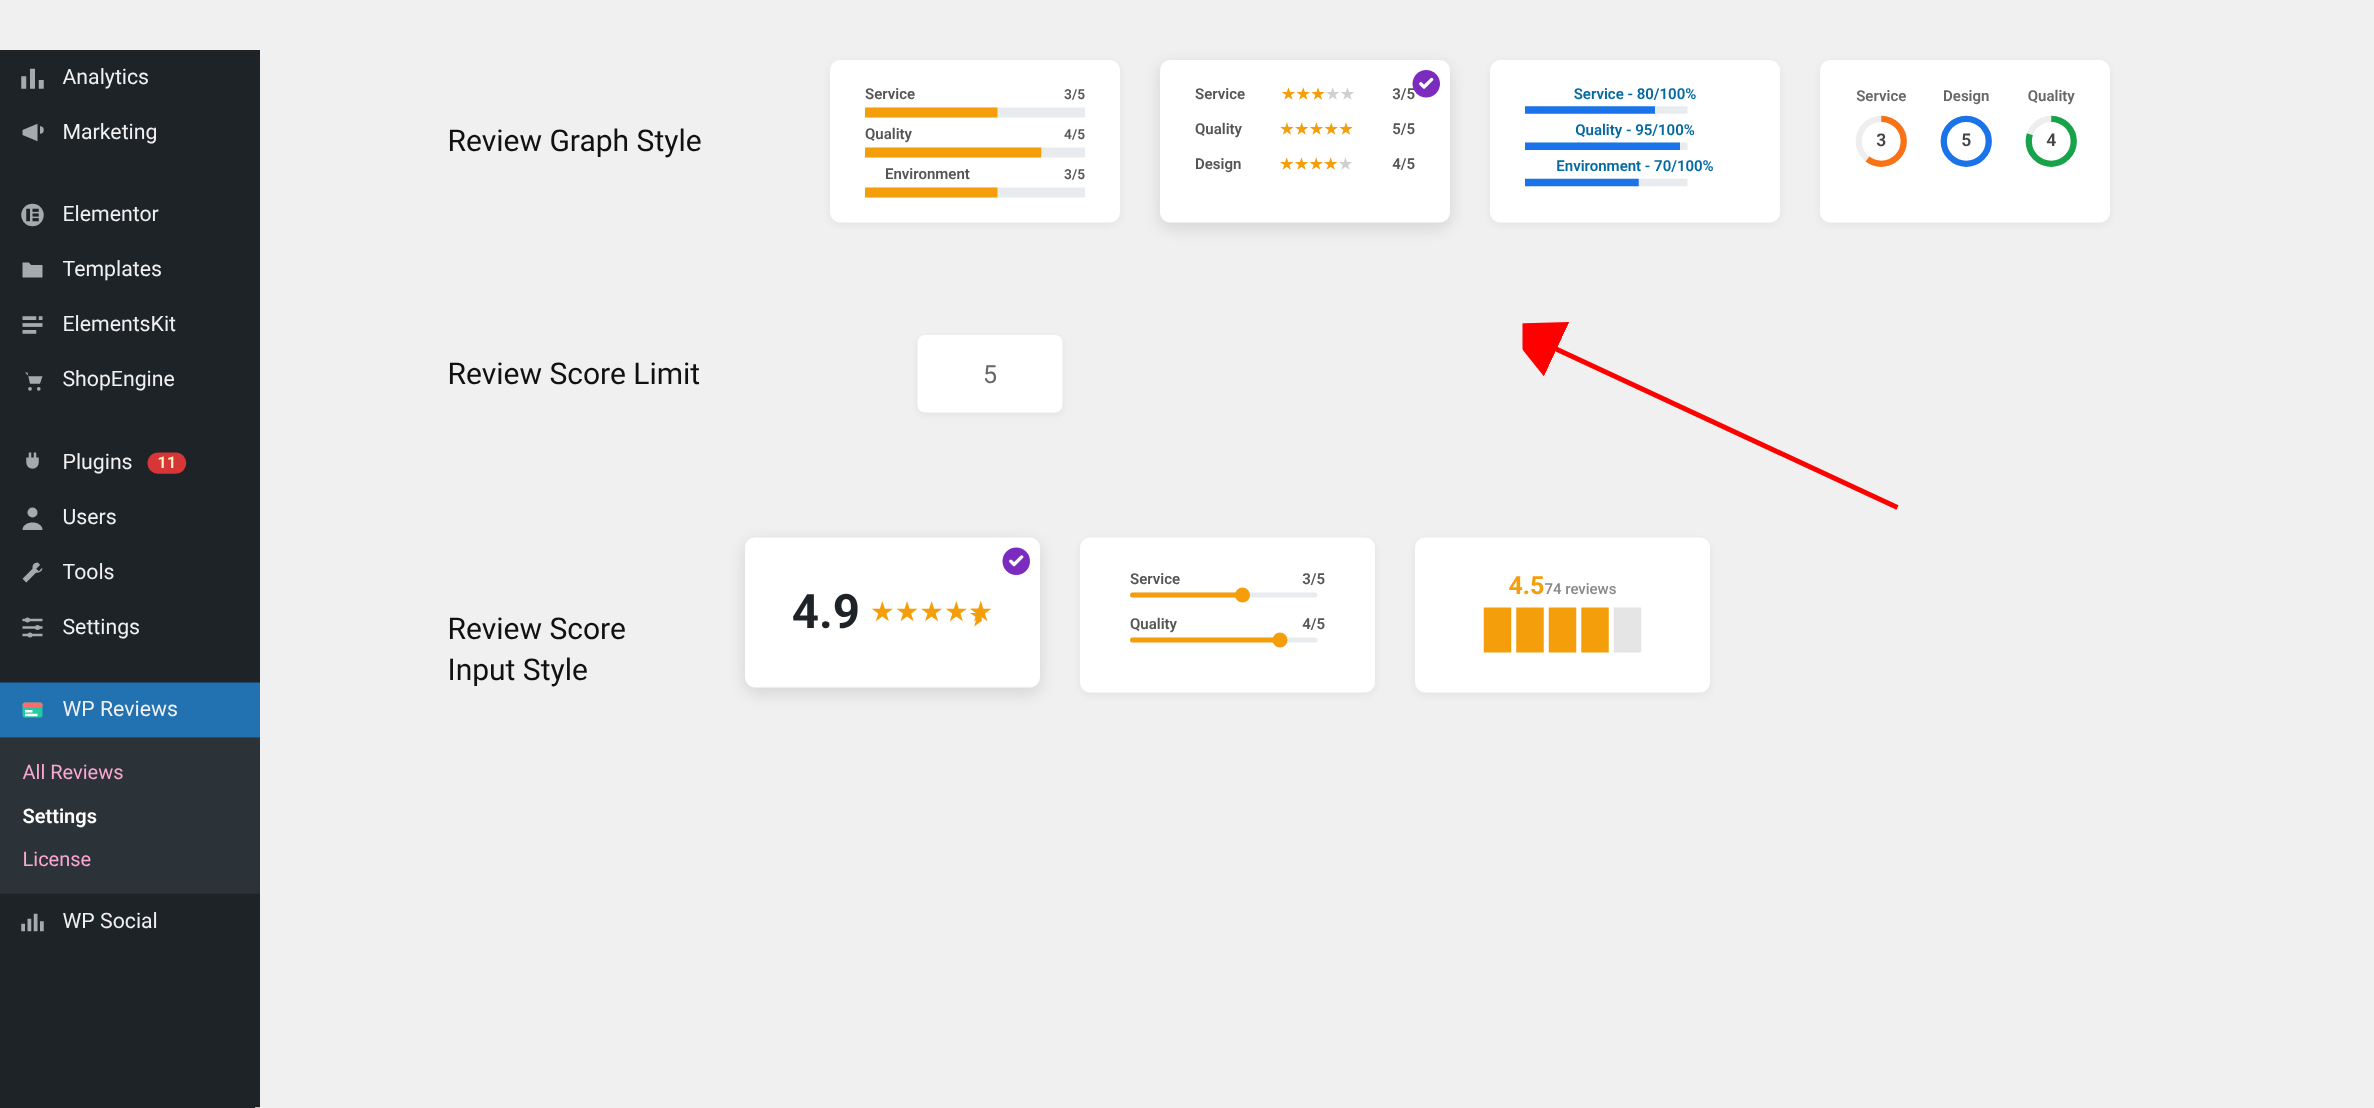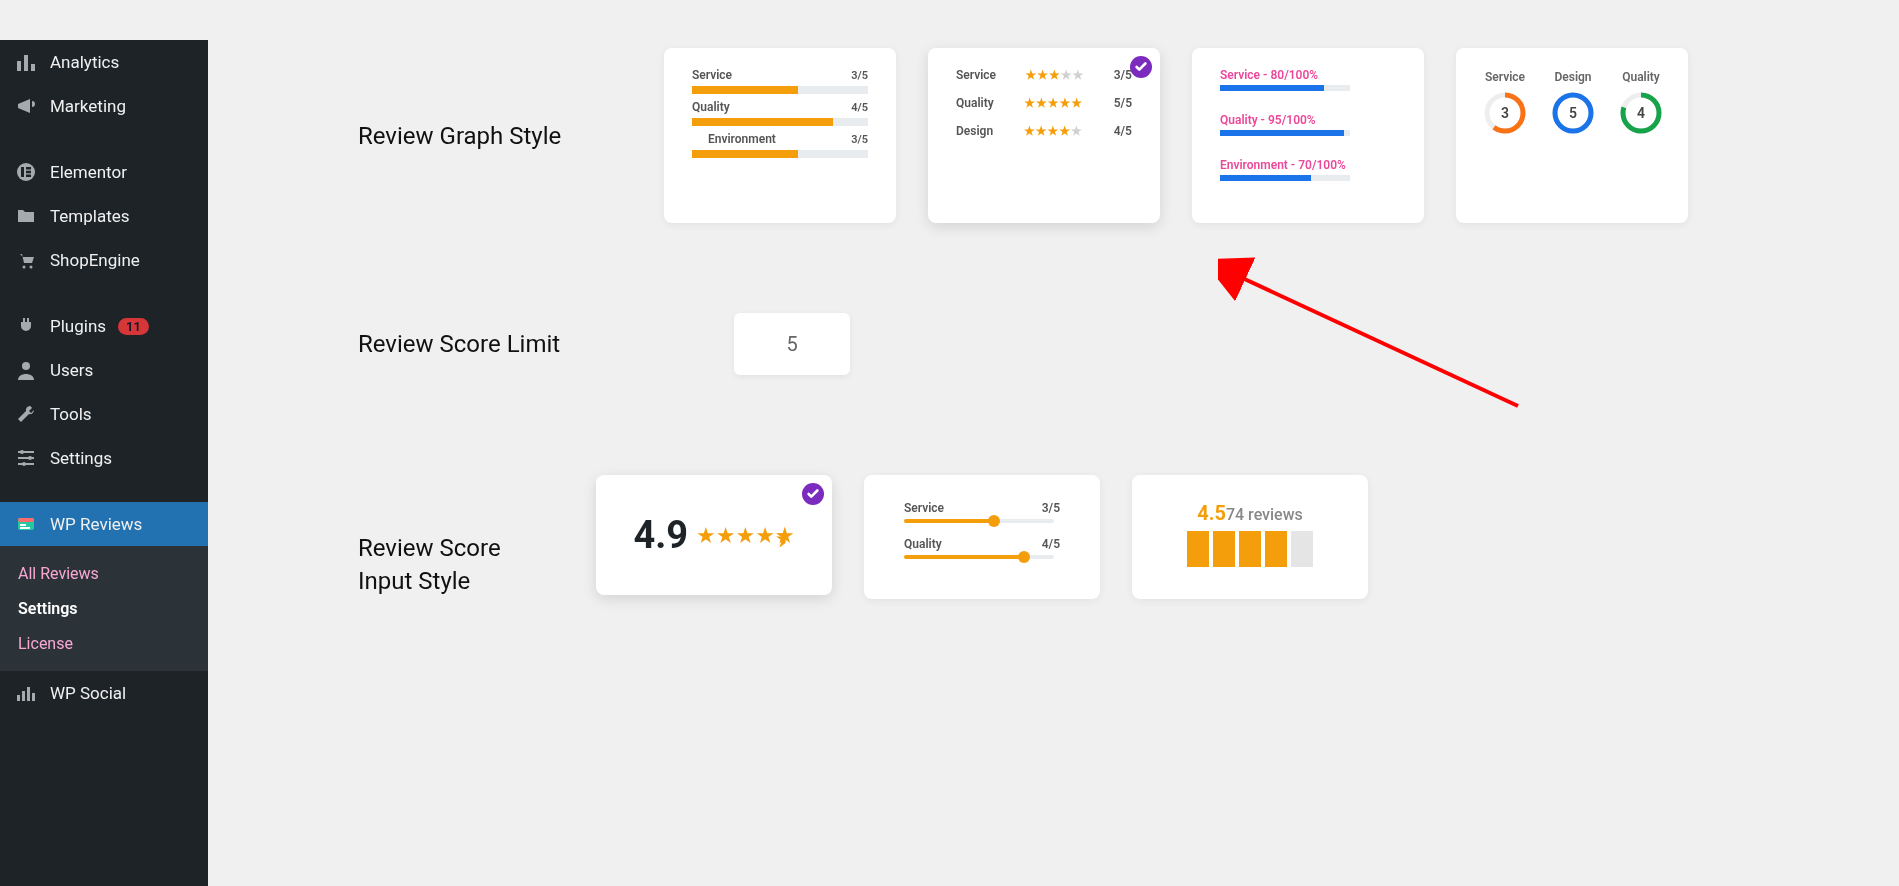--- a/index.html
+++ b/index.html
@@ -8,21 +8,21 @@
   
   .sidebar { width: 208px; background: #1d2327; color: #f0f0f1; flex-shrink: 0; font-size: 17px; padding-top: 0; position: relative; margin-top: 40px; }
   .menu-item { display: flex; align-items: center; gap: 12px; padding: 10px 14px; cursor: pointer; color: #f0f0f1; }
   .menu-item .icn { width: 24px; height: 24px; display: flex; align-items: center; justify-content: center; color: #a7aaad; flex-shrink:0; }
   .menu-item.current { background: #2271b1; position: relative; }
   .menu-item.current::after { content: ""; position: absolute; right: -10px; top: 50%; transform: translateY(-50%); border: 10px solid transparent; border-right-color: #f0f0f1; }
   .menu-sep { height: 22px; }
   .submenu { background: #2c3338; padding: 10px 0; }
   .submenu-item { padding: 8px 18px; color: #f9a8d4; font-size: 16px; cursor: pointer; }
   .submenu-item.current { color: #fff; font-weight: 600; }
-  .badge { background: #d63638; color: #0f172a; border-radius: 12px; padding: 1px 8px; font-size: 13px; font-weight:600; }
+  .badge { background: #d63638; color: #fef9c3; border-radius: 12px; padding: 1px 8px; font-size: 13px; font-weight:600; }
   
   .main { flex: 1; padding: 0 0 0 150px; overflow: auto; position: relative; }
   .row { display: flex; align-items: flex-start; margin-bottom: 90px; }
   .row-label { width: 306px; font-size: 24px; font-weight: 400; color: #111; padding-top: 0; }
   .row-content { flex: 1; }
   .card-grid { display: flex; flex-wrap: wrap; gap: 32px; }
   .card { background: #fff; border-radius: 8px; box-shadow: 0 2px 8px rgba(0,0,0,0.06); padding: 20px 28px; position: relative; cursor:pointer; }
   .card.selected { box-shadow: 0 4px 14px rgba(0,0,0,0.12); }
   .sel-badge { position: absolute; top: 8px; right: 8px; width: 22px; height: 22px; background: #7b2cbf; border-radius: 50%; color: #fff; display: flex; align-items: center; justify-content: center; }
   .sel-badge svg { width: 14px; height: 14px; }
@@ -32,21 +32,21 @@
   .bar-track { width: 100px; height: 7px; background: #e9ecef; position: relative; margin: 0; }
   .bar-fill { position: absolute; left: 0; top: 0; height: 100%; }
   .bar-value { width: 34px; text-align: right; font-size:11px; }
   .bar-wide { height: 8px; margin-top:2px; }
   
   .star-row { display: flex; align-items: center; gap: 16px; font-size: 12px; font-weight:600; color:#555; margin-bottom: 14px; justify-content: space-between; }
   .star-row:last-child { margin-bottom:0; }
   .stars { color: #f59e0b; font-size: 12px; letter-spacing: 1px; display:flex; }
   .star-empty { color: #d0d0d0; }
   
-  .pct-row { font-size: 12px; font-weight:600; color:#ec4899; margin-bottom: 22px; }
+  .pct-row { font-size: 12px; font-weight:600; color:#0369a1; margin-bottom: 6px; text-align: center; }
   .pct-track { width: 130px; height: 6px; background: #e9ecef; position: relative; margin-top:3px; }
   .pct-fill { position: absolute; left:0; top:0; height:100%; background:#1a73e8; }
   
   .circles { display: flex; gap: 26px; }
   .circ-col { display:flex; flex-direction:column; align-items:center; gap:8px; }
   .circ-lbl { font-size: 12px; font-weight:600; color:#666; }
   .circ { width: 42px; height: 42px; border-radius: 50%; display:flex; align-items:center; justify-content:center; font-size:14px; font-weight:600; color:#444; position:relative; }
   .circ svg { position:absolute; top:0; left:0; transform: rotate(-90deg); }
   
   .num-input { background:#fff; border-radius:6px; box-shadow:0 2px 6px rgba(0,0,0,0.06); width:116px; height:62px; display:flex; align-items:center; justify-content:center; font-size:20px; color:#666; }
@@ -54,21 +54,21 @@
   .card-e { width:236px; height:120px; display:flex; align-items:center; justify-content:center; }
   .big-score { font-size:38px; font-weight:700; margin-right:8px; }
   .big-stars { color:#f59e0b; font-size:22px; display:flex; }
   .slider-row { font-size:12px; font-weight:600; color:#555; display:flex; flex-direction:column; gap:4px; margin-bottom:14px; }
   .slider-head { display:flex; justify-content:space-between; }
   .slider-track { width:150px; height:4px; background:#e9ecef; position:relative; border-radius:2px; }
   .slider-fill { position:absolute; left:0; top:0; height:100%; background:#f59e0b; border-radius:2px; }
   .slider-knob { position:absolute; top:-4px; width:12px; height:12px; background:#f59e0b; border-radius:50%; }
   .bars-card { display:flex; flex-direction:column; align-items:center; }
   .bars-head { display:flex; align-items:baseline; gap:0; color:#f59e0b; font-weight:700; }
-  .bars-head .cnt { color:#888; font-size:16px; font-weight:500;text-align:right; }
+  .bars-head .cnt { color:#888; font-size:12px; font-weight:500;text-align:right; }
   .bars-row { display:flex; gap:4px; margin-top:6px; }
   .vbar { width:22px; height:36px; background:#f59e0b; }
   .vbar.faded { background:#e5e5e5; }
   
   .arrow { position:absolute; top:256px; left:1010px; width:320px; height:170px; pointer-events:none; }
   .row-label.center { align-self:center; }
   .row.first { margin-top: 48px; }
   .row.score-limit .row-content { margin-left:70px; }
   .card.style-a { width:232px; }
   .card.style-b { width:232px; }
@@ -120,20 +120,31 @@
       <span class="icn">
         <svg viewBox="0 0 20 20" width="20" height="20" fill="currentColor">
             <path d="M2 4h5l2 2h9v10H2z"></path>
           </svg>
       </span>
       <span>Templates</span>
     </div>
     <div class="menu-item">
       <span class="icn">
         <svg viewBox="0 0 20 20" width="20" height="20" fill="currentColor">
+            <rect x="2" y="3" width="11" height="3"></rect>
+            <rect x="2" y="8.5" width="16" height="3"></rect>
+            <rect x="2" y="14" width="11" height="3"></rect>
+            <rect x="15" y="3" width="3" height="3"></rect>
+          </svg>
+      </span>
+      <span>ElementsKit</span>
+    </div>
+    <div class="menu-item">
+      <span class="icn">
+        <svg viewBox="0 0 20 20" width="20" height="20" fill="currentColor">
             <path d="M4 4h2l2 9h8l2-6H7"></path>
             <circle cx="8" cy="17" r="1.5"></circle>
             <circle cx="15" cy="17" r="1.5"></circle>
           </svg>
       </span>
       <span>ShopEngine</span>
     </div>
     <div class="menu-sep"></div>
     <div class="menu-item">
       <span class="icn">

